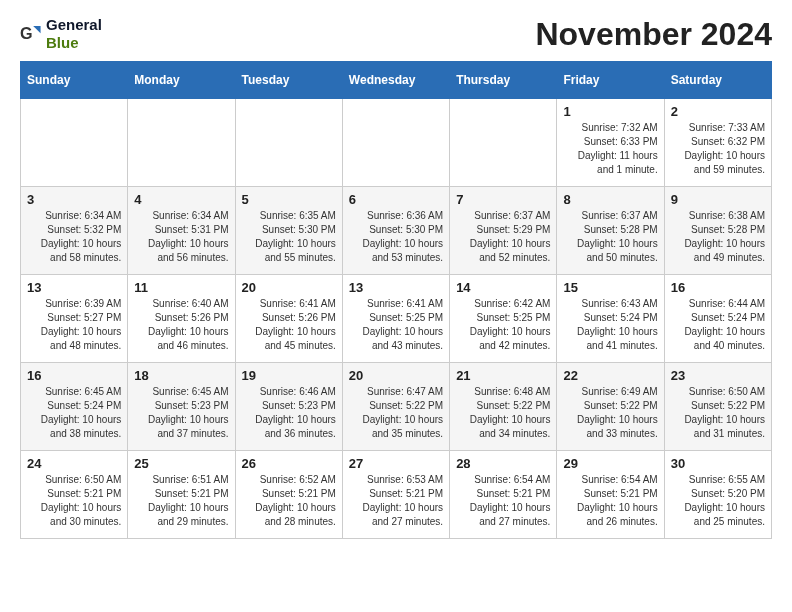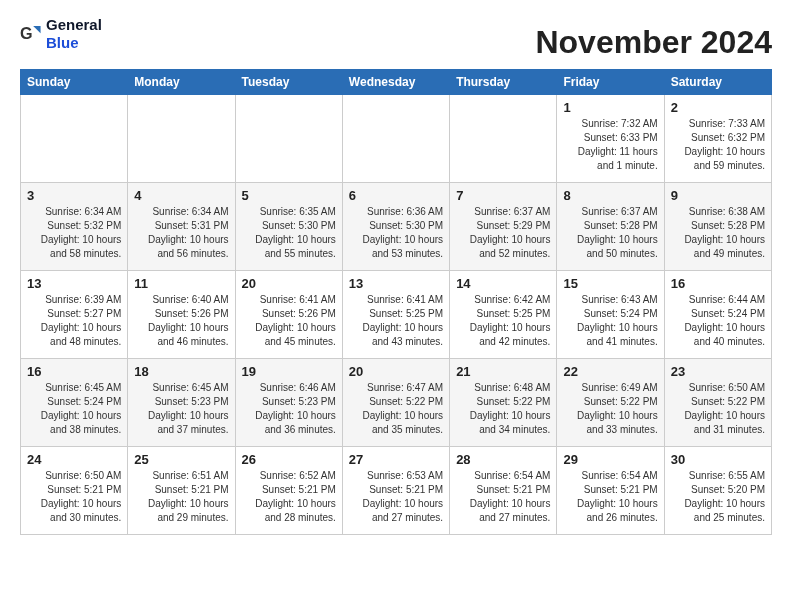--- a/index.html
+++ b/index.html
@@ -17,35 +17,35 @@
       margin-bottom: 8px;
     }
     .logo {
       display: flex;
       align-items: center;
       gap: 4px;
     }
     .logo-icon {
       width: 22px; height: 22px;
     }
-    .title-area { text-align: center; margin-top: 8px; }
+    .title-area { text-align: center; }
     .title-area h1 { font-size: 32px; font-weight: bold; color: #222; }
     .title-area h2 { font-size: 15px; color: #444; font-weight: normal; margin-top: 2px; }
 
     table {
       width: 100%;
       border-collapse: collapse;
       table-layout: fixed;
     }
     thead tr th {
       background-color: #2a6db5;
       color: #fff;
       font-size: 12px;
       font-weight: bold;
-      padding: 5px 6px;
+      padding: 11px 6px;
       text-align: left;
       border: 1px solid #2a6db5;
     }
     tbody tr td {
       border: 1px solid #ccc;
       vertical-align: top;
       padding: 5px 6px;
       font-size: 10.5px;
       color: #222;
       height: 88px;
@@ -72,21 +72,21 @@
 <body>
 
 <div class="header-area">
   <div class="logo">
     <svg class="logo-icon" viewBox="0 0 30 30">
       <text x="0" y="22" font-size="22" font-family="Arial" font-weight="bold" fill="#333">G</text>
       <polygon points="18,4 28,4 28,14" fill="#2a6db5"></polygon>
     </svg>
     <div>
       <span style="font-size:15px;font-weight:bold;color:#0f172a;">General</span><br>
-      <span style="font-size:15px;font-weight:bold;color:#1d4ed8;">Blue</span>
+      <span style="font-size:15px;font-weight:bold;color:#4d7c0f;">Blue</span>
     </div>
   </div>
   <div class="title-area">
     <h1>November 2024</h1>
   </div>
 </div>
 
 <table>
   <thead>
     <tr>

